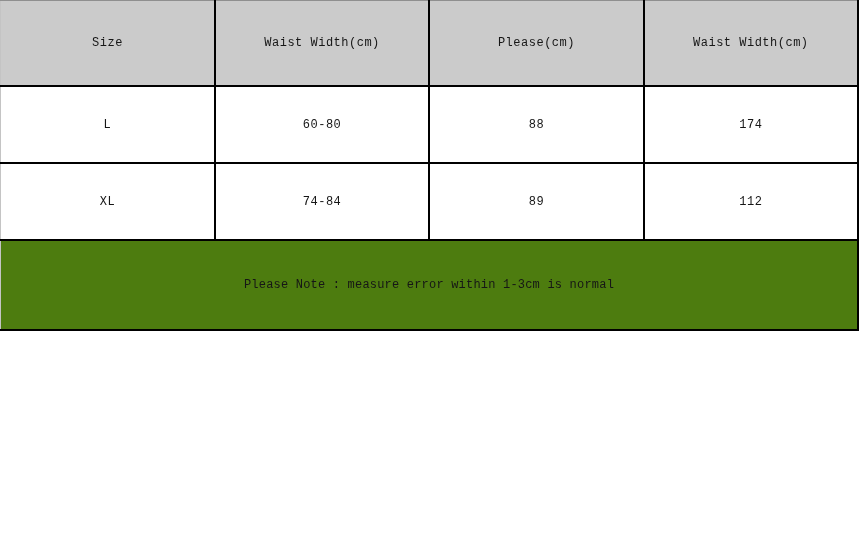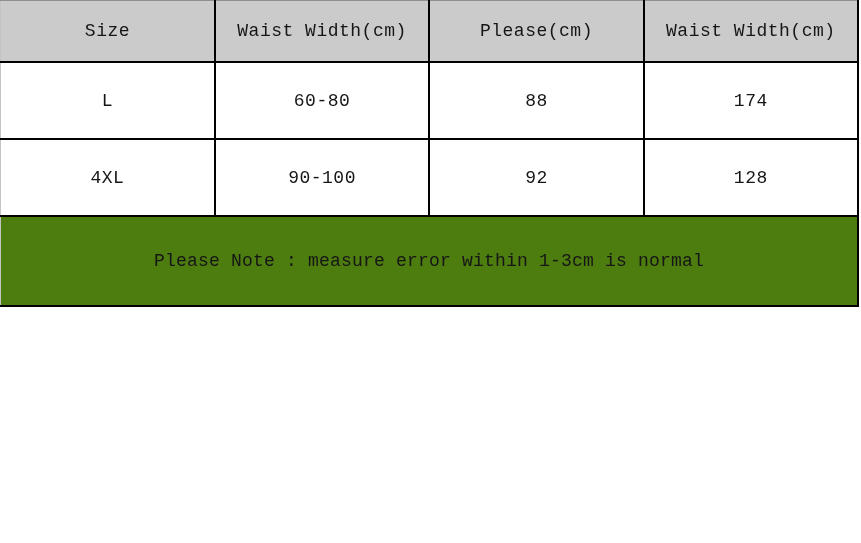--- a/index.html
+++ b/index.html
@@ -18,23 +18,23 @@
     border-collapse: collapse;
     table-layout: fixed;
     width: 859px;
     margin: 0;
   }
   col { width: 25%; }
   th, td {
     border: 2px solid #000000;
     text-align: center;
     vertical-align: middle;
-    font-size: 18px;
+    font-size: 12px;
     font-weight: normal;
-    padding: 0;
+    padding: 12px;
     letter-spacing: 0.5px;
   }
   thead th {
     background: #cbcbcb;
     border-top: 1px solid #8f8f8f;
     height: 60px;
   }
   th:first-child, td:first-child {
     border-left: 1px solid #c4c4c4;
   }
@@ -61,22 +61,22 @@
     </tr>
   </thead>
   <tbody>
     <tr class="data-row">
       <td>L</td>
       <td>60-80</td>
       <td>88</td>
       <td>174</td>
     </tr>
     <tr class="data-row">
-      <td>4XL</td>
-      <td>90-100</td>
-      <td>92</td>
-      <td>128</td>
+      <td>XL</td>
+      <td>74-84</td>
+      <td>89</td>
+      <td>112</td>
     </tr>
     <tr class="note-row">
       <td class="note-cell" colspan="4">Please Note : measure error within 1-3cm is normal</td>
     </tr>
   </tbody>
 </table>
 
 </body></html>

